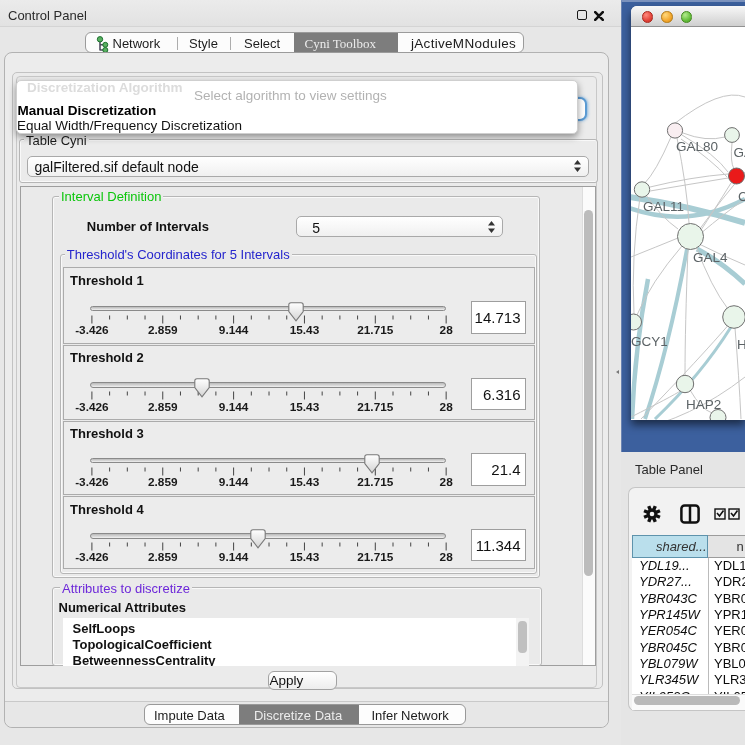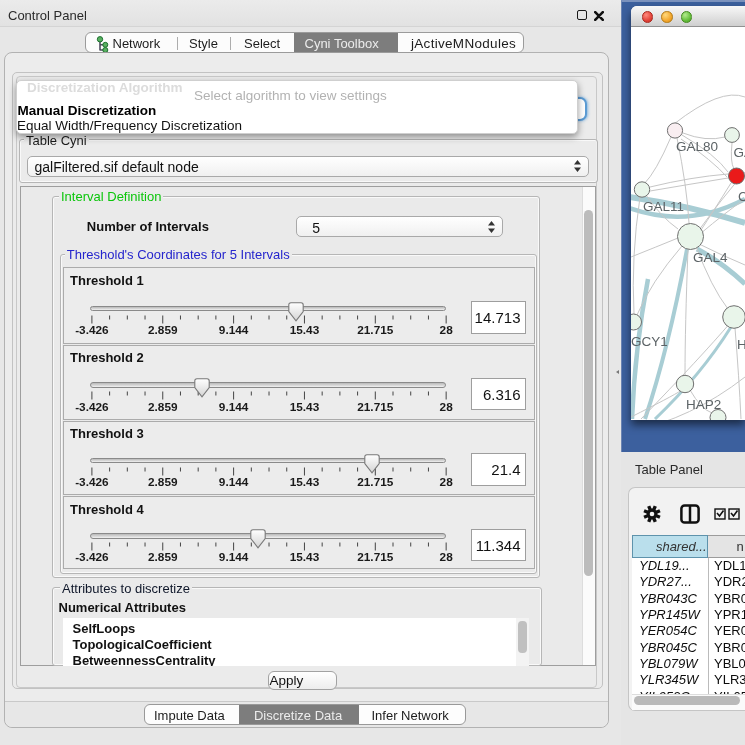--- a/index.html
+++ b/index.html
@@ -13,21 +13,21 @@
   background:linear-gradient(#ebebeb,#e2e2e2); border-bottom:1px solid #d4d4d4; }
 #titletext { left:8px; top:8px; font-size:13px; color:#2a2a2a; }
 #floatbox { left:577px; top:10px; width:10px; height:10px; border:1.7px solid #1a1a1a; border-radius:2px; }
 #closex { left:594px; top:11px; }
 
 
 #toptabs { left:85px; top:31.5px; width:439px; height:21px; background:#fcfcfc;
   border:1px solid #9b9b9b; border-radius:6px; overflow:hidden; }
 #toptabs .lbl { position:absolute; top:3px; font-size:13px; color:#1c1c1c; }
 #toptabs .sep { position:absolute; top:4px; width:1px; height:13px; background:#adadad; }
-#cyni { position:absolute; left:207.5px; top:0; width:104.5px; height:21px; background:#7d7d7d; }
+#cyni { position:absolute; left:207.5px; top:0; width:104.5px; height:21px; background:#7d7d7d;font-family:Liberation Serif, serif; }
 #cyni span { position:absolute; left:11px; top:3px; font-size:13px; color:#ececec; }
 
 
 #outerpanel { left:3.5px; top:52px; width:605.5px; height:675.5px; background:#ececec;
   border:1px solid #b2b2b2; border-radius:8px; }
 #innerpanel { left:12px; top:72px; width:591px; height:617px; background:#ebebeb;
   border:1px solid #c2c2c2; border-radius:5px; }
 #bottomline { left:5px; top:700.8px; width:603px; height:1px; background:#c9c9c9; }
 
 
@@ -66,21 +66,21 @@
 .tbox .ticks { position:absolute; left:26.5px; top:47px; }
 .tbox .slbl { position:absolute; top:54.5px; width:60px; margin-left:-30px; text-align:center;
   font-size:11.8px; font-weight:bold; color:#1a1a1a; }
 .tbox .thumb { position:absolute; top:33px; width:16px; height:20px; margin-left:-8px; }
 .tbox .vbox { position:absolute; left:407px; top:33.5px; width:55px; height:32.5px;
   background:#fff; border:1px solid #9e9e9e; font-size:15px; color:#111;
   text-align:right; line-height:31px; padding-right:4px; }
 
 
 #attgroup { left:52.3px; top:587px; width:489.7px; height:79px; }
-#attlbl { left:60px; top:580.5px; color:#0f172a; background:#eaeaea; }
+#attlbl { left:60px; top:580.5px; color:#6d28d9; background:#eaeaea; }
 #numlbl { left:58.5px; top:599.5px; font-size:13px; font-weight:bold; color:#111; }
 #attlist { left:62.5px; top:618px; width:466px; height:47.5px; background:#fff; overflow:hidden; }
 #attlist { padding-top:3px;font-weight:bold; } #attlist div { font-size:13px; color:#111; padding-left:10px; height:16px; line-height:16px; }
 #attsb { left:516px; top:618px; width:12.5px; height:47.5px; background:#f3f3f3; }
 #attsbthumb { left:518px; top:620.5px; width:9px; height:32px; background:#c0c0c0; border-radius:4px; }
 
 #applybtn { left:268.4px; top:671px; width:68.5px; height:19px; background:linear-gradient(#ffffff,#ededed);
   border:1px solid #a2a2a2; border-radius:6px; text-align:left; font-size:13.5px; color:#111; line-height:17px; }
 
 

